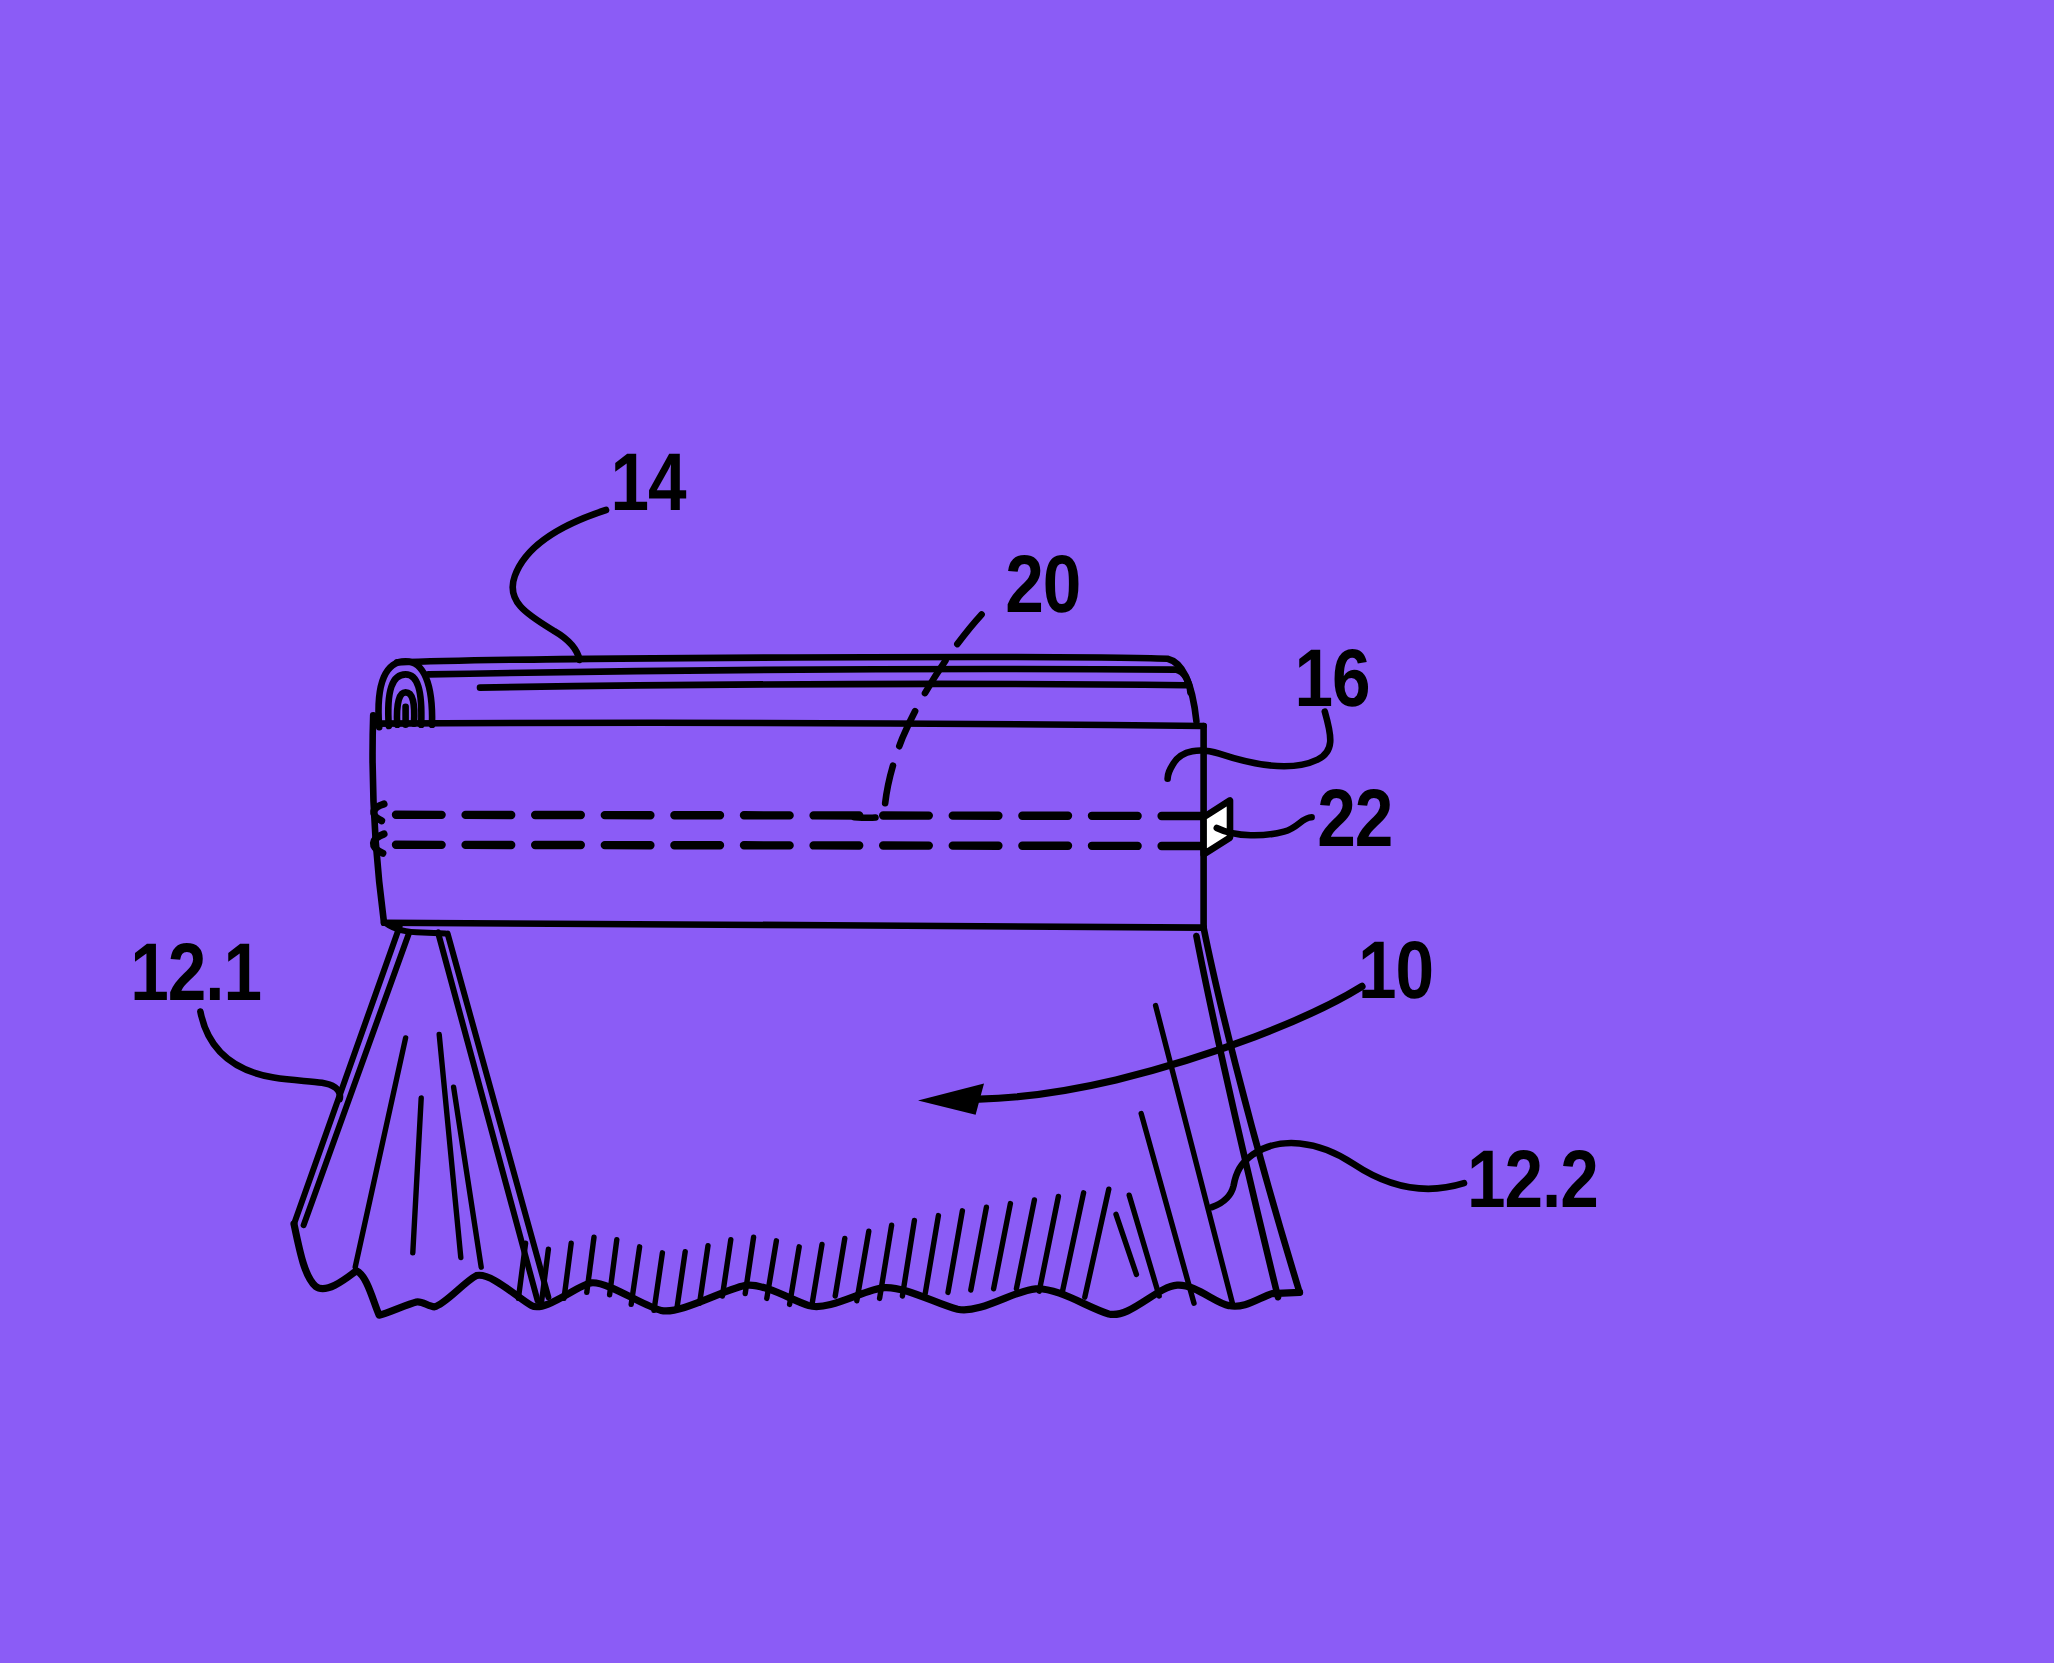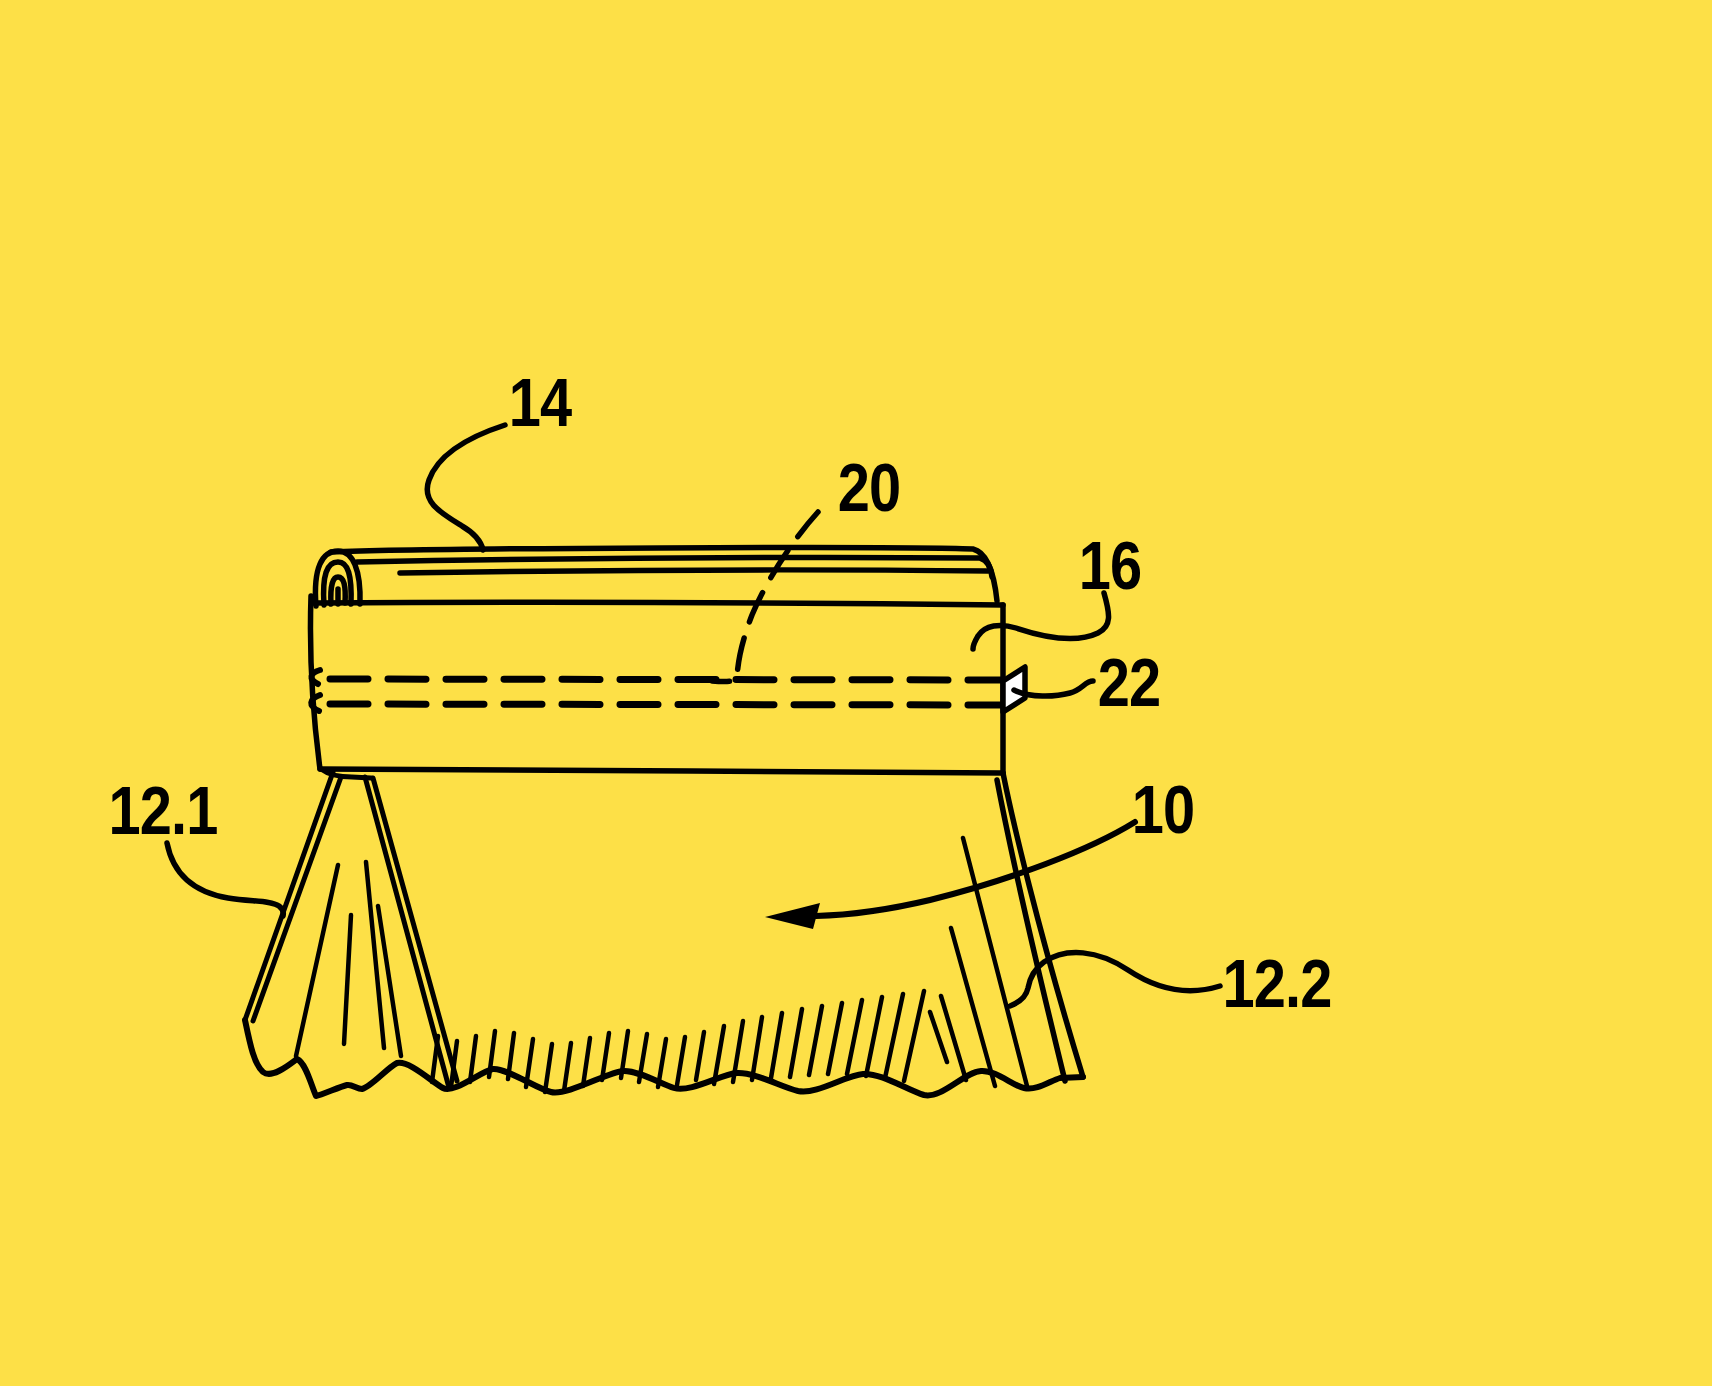--- a/index.html
+++ b/index.html
@@ -1,19 +1,19 @@
 <!DOCTYPE html>
 <html><head>
 <meta charset="utf-8">
 <style>
   html,body{margin:0;padding:0;background:#ffffff;}
   .stage{
     position:relative;
     width:1712px;height:1386px;
-    background:#fde047;
+    background:#8b5cf6;
     overflow:hidden;
     font-family:"Liberation Sans", sans-serif;
   }
   .stage svg{position:absolute;left:0;top:0;}
   .ref-label{
     position:absolute;
     transform:translate(-50%,-50%) scaleX(.85);
     font-family:"Liberation Sans", sans-serif;
     font-weight:bold;
     font-size:68px;

